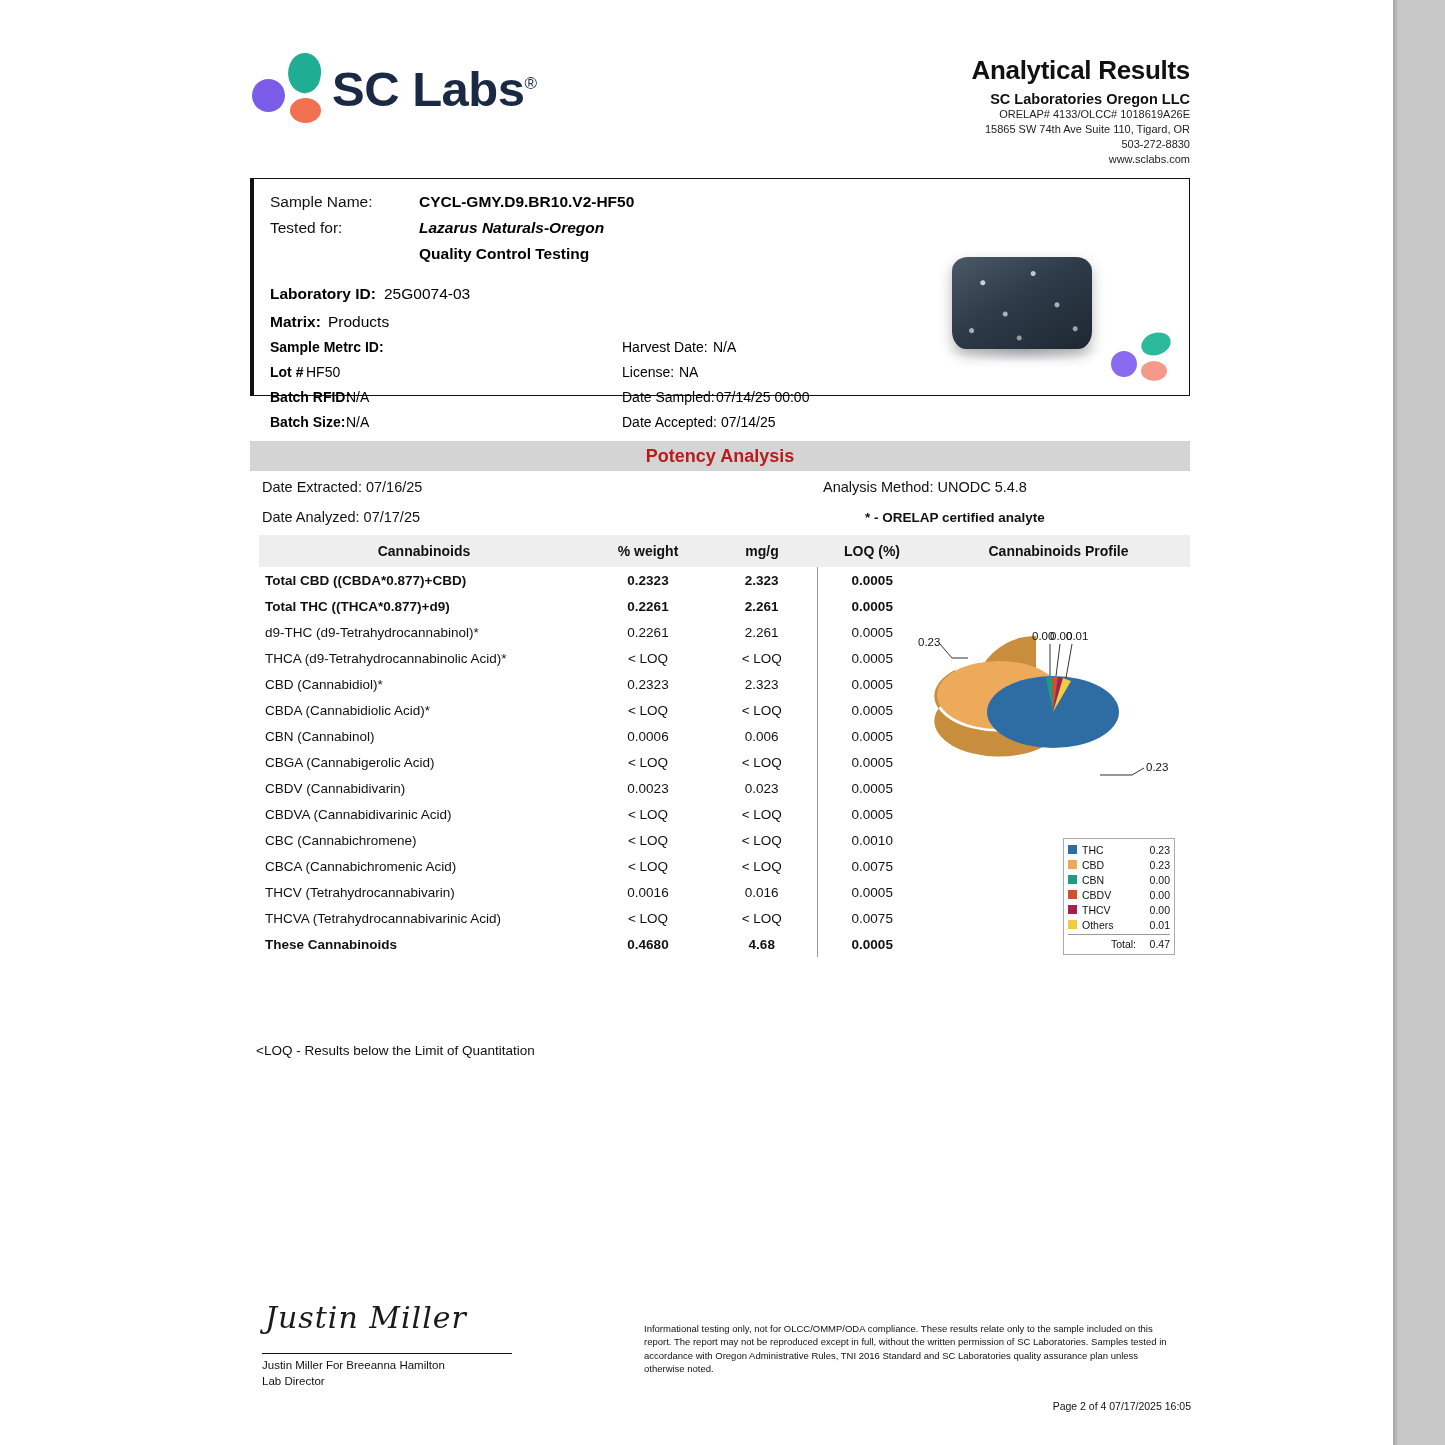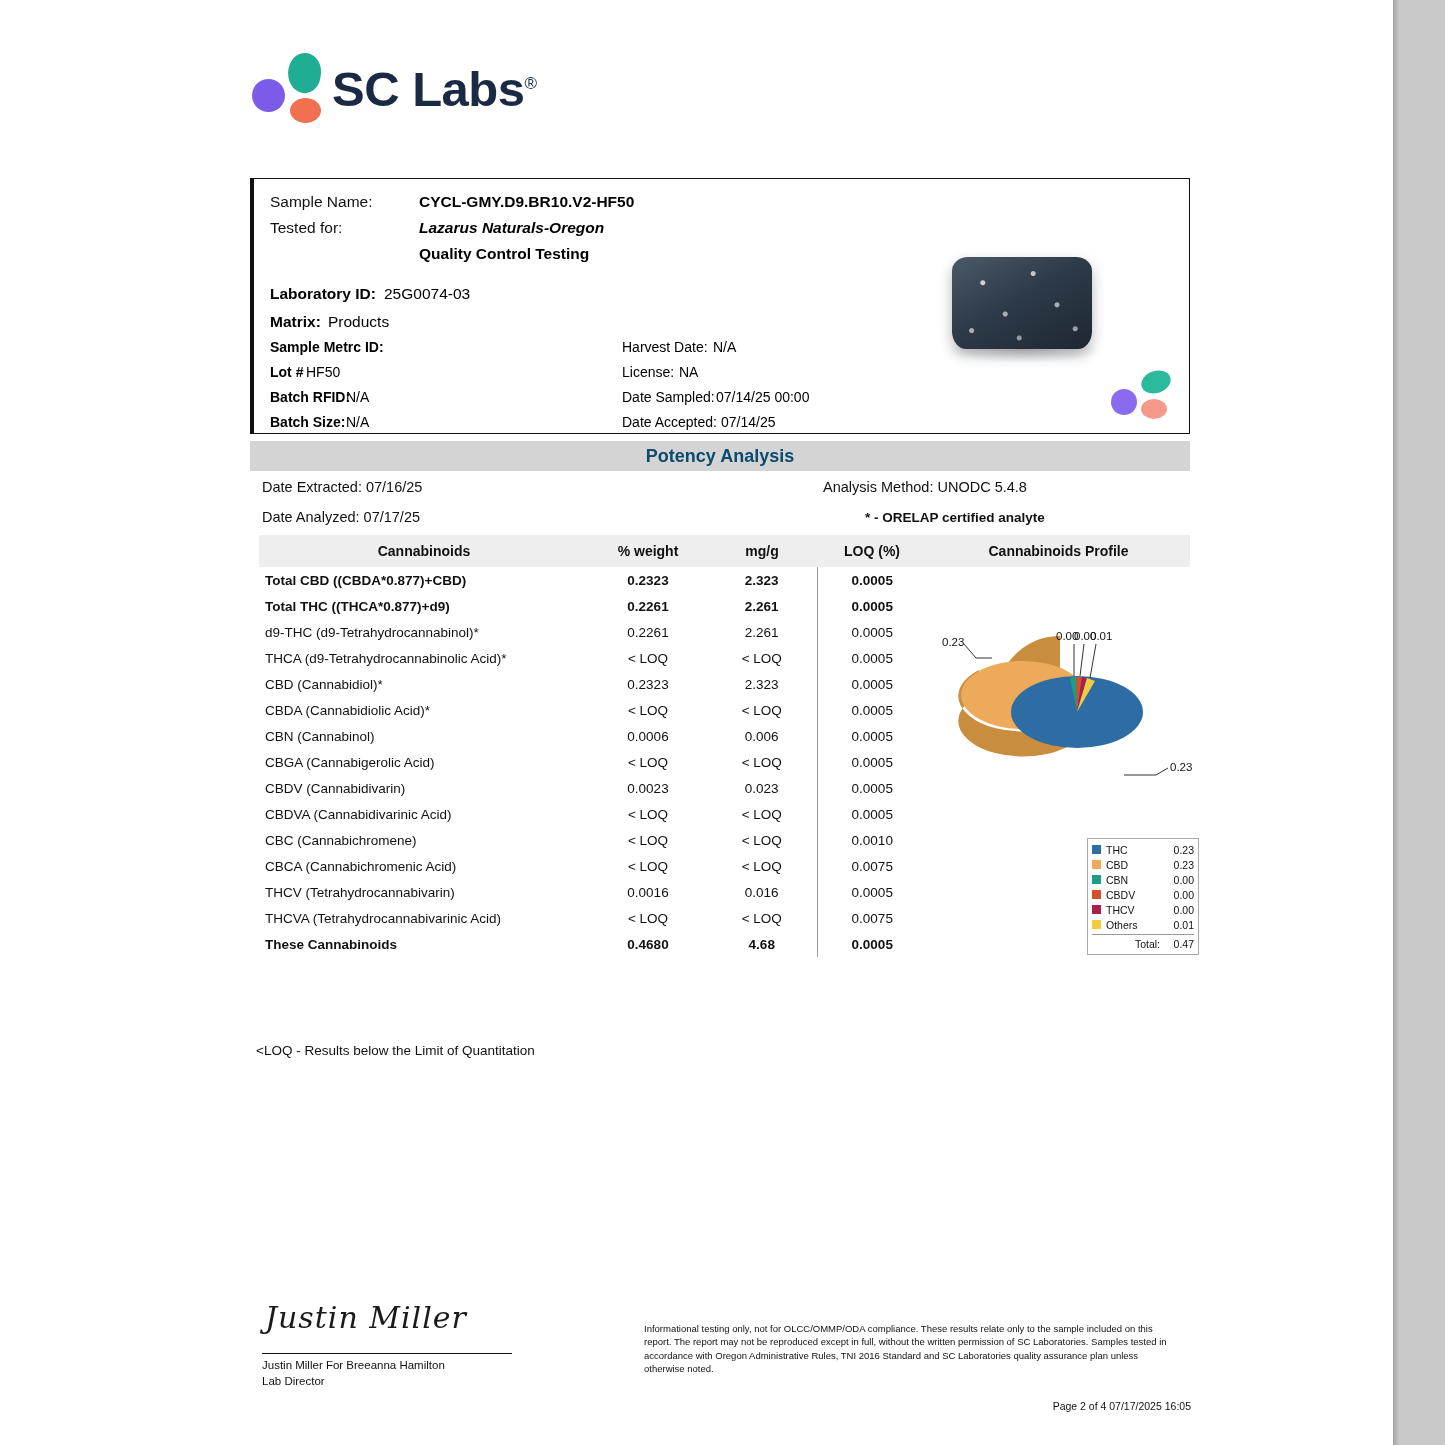--- a/index.html
+++ b/index.html
@@ -100,21 +100,21 @@
   .hdr-right .small {
     font-size: 11px;
     color: #222;
     line-height: 1.35;
   }
   
   .sample-box {
     position: absolute;
     left: 250px; top: 178px;
     width: 940px;
-    height: 256px;
+    height: 218px;
     border: 1px solid #111;
     border-left: 4px solid #111;
     box-sizing: border-box;
   }
   .sample-box .row {
     position: absolute;
   }
   .lbl { color: #111; }
   .b { font-weight: bold; }
   .i { font-style: italic; }
@@ -163,21 +163,21 @@
   .band {
     position: absolute;
     left: 250px; top: 441px;
     width: 940px; height: 30px;
     background: #d4d4d4;
     display: flex;
     align-items: center;
     justify-content: center;
     font-size: 18px;
     font-weight: bold;
-    color: #0c4a6e;
+    color: #b91c1c;
   }
   .meta-line {
     position: absolute;
     font-size: 14.5px;
     color: #111;
   }
   
   .tbl {
     position: absolute;
     left: 259px; top: 535px;
@@ -209,21 +209,21 @@
   .tbl td.profilecell { border-left: 0; }
   .note {
     position: absolute;
     left: 256px; top: 1043px;
     font-size: 13.5px;
     color: #111;
   }
   
   .chartbox {
     position: absolute;
-    left: 924px; top: 600px;
+    left: 900px; top: 600px;
     width: 290px; height: 360px;
   }
   .leader {
     position: absolute;
     font-size: 11.5px;
     color: #111;
   }
   .legend {
     position: absolute;
     left: 163px; top: 238px;
@@ -304,20 +304,28 @@
   <div class="header">
     <div class="logo-wrap">
       <div class="logo-marks">
         <div class="blob teal"></div>
         <div class="blob purple"></div>
         <div class="blob coral"></div>
       </div>
       <div class="logo-text">
         <span>SC Labs</span><span class="reg">®</span>
       </div>
+    </div>
+    <div class="hdr-right">
+      <div class="title">Analytical Results</div>
+      <div class="lab">SC Laboratories Oregon LLC</div>
+      <div class="small">ORELAP# 4133/OLCC# 1018619A26E</div>
+      <div class="small">15865 SW 74th Ave Suite 110, Tigard, OR</div>
+      <div class="small">503-272-8830</div>
+      <div class="small">www.sclabs.com</div>
     </div>
   </div>
 
   <div class="sample-box">
     <div class="row f15 lbl" style="left:16px; top:14px;">Sample Name:</div>
     <div class="row f15 b" style="left:165px; top:14px;">CYCL-GMY.D9.BR10.V2-HF50</div>
 
     <div class="row f15 lbl" style="left:16px; top:40px;">Tested for:</div>
     <div class="row f15 b i" style="left:165px; top:40px;">Lazarus Naturals-Oregon</div>
     <div class="row f15 b" style="left:165px; top:66px;">Quality Control Testing</div>

